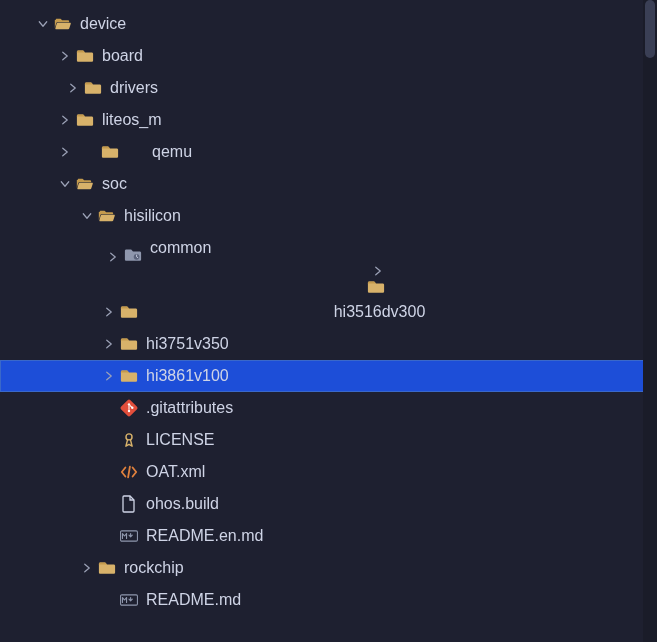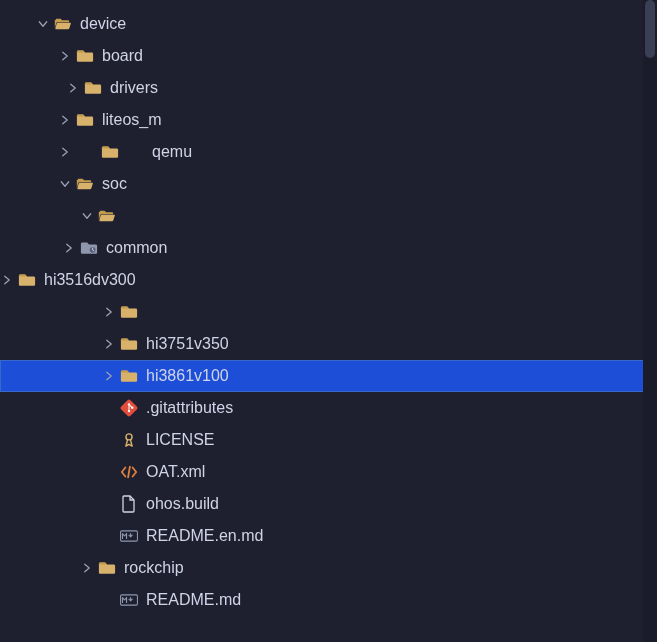--- a/index.html
+++ b/index.html
@@ -164,37 +164,38 @@
         <svg viewBox="0 0 16 16" width="12" height="12">
           <path d="M3 5l5 6 5-6" fill="none" stroke="currentColor" stroke-width="1.6" stroke-linecap="round" stroke-linejoin="round"></path>
         </svg>
       </span>
       <span class="icon">
         <svg viewBox="0 0 22 16" width="20" height="16">
           <path d="M2 3c0-.8.7-1.5 1.5-1.5H8l2 2h7c.8 0 1.5.7 1.5 1.5v1H4.2c-.7 0-1.3.5-1.5 1.1L1 13V3z" fill="#c49a4d"></path>
           <path d="M4.6 6.5h15.1c.6 0 1 .6.8 1.2l-1.9 5.8c-.2.6-.7 1-1.3 1H2.5c-.6 0-1-.6-.8-1.2l1.6-5.8c.2-.6.7-1 1.3-1z" fill="#d8b26a"></path>
         </svg>
       </span>
-    </div>
-    <div class="row" style="padding-left: 62px;">
+      <span class="label">hisilicon</span>
+    </div>
+    <div class="row" style="padding-left: 106px; align-items: flex-end;">
       <span class="chev">
         <svg viewBox="0 0 16 16" width="12" height="12">
           <path d="M5 3l6 5-6 5" fill="none" stroke="currentColor" stroke-width="1.6" stroke-linecap="round" stroke-linejoin="round"></path>
         </svg>
       </span>
       <span class="icon">
         <svg viewBox="0 0 20 16" width="18" height="16">
           <path d="M1 3.5c0-.8.7-1.5 1.5-1.5H8l2 2h7.5c.8 0 1.5.7 1.5 1.5V13c0 .8-.7 1.5-1.5 1.5h-15C1.7 14.5 1 13.8 1 13V3.5z" fill="#8f97ad"></path>
           <circle cx="14" cy="10" r="3.2" fill="#5a627a"></circle>
           <path d="M14 8v2l1.4 1" stroke="#cfd4e6" stroke-width="1" fill="none" stroke-linecap="round"></path>
         </svg>
       </span>
       <span class="label">common</span>
     </div>
-    <div class="row" style="">
+    <div class="row" style="padding-left: 102px; flex-direction: column;">
       <span class="chev">
         <svg viewBox="0 0 16 16" width="12" height="12">
           <path d="M5 3l6 5-6 5" fill="none" stroke="currentColor" stroke-width="1.6" stroke-linecap="round" stroke-linejoin="round"></path>
         </svg>
       </span>
       <span class="icon">
         <svg viewBox="0 0 20 16" width="18" height="16">
           <path d="M1 3.5c0-.8.7-1.5 1.5-1.5H8l2 2h7.5c.8 0 1.5.7 1.5 1.5V13c0 .8-.7 1.5-1.5 1.5h-15C1.7 14.5 1 13.8 1 13V3.5z" fill="#d8b26a"></path>
           <path d="M1 3.5c0-.8.7-1.5 1.5-1.5H8l2 2H1V3.5z" fill="#c49a4d"></path>
         </svg>

